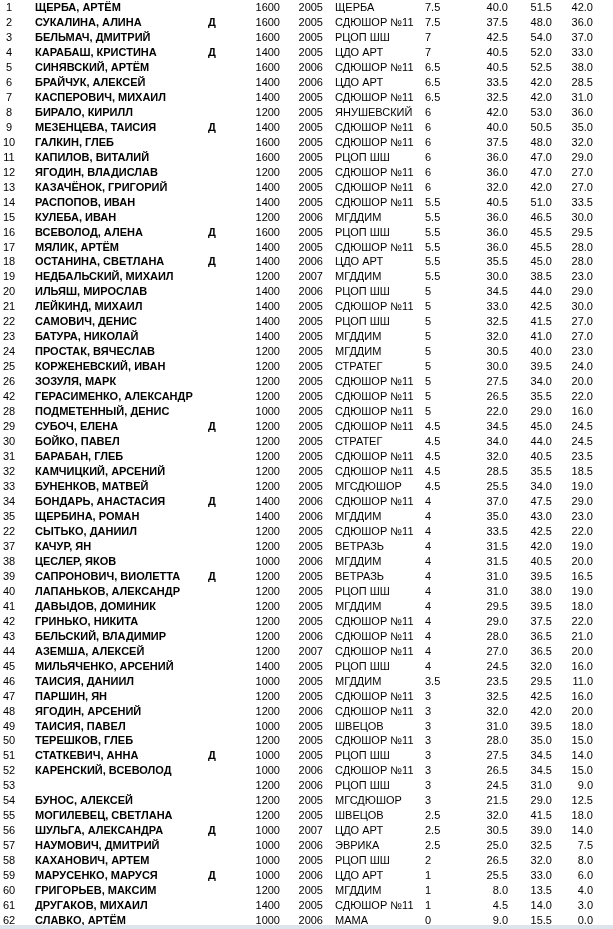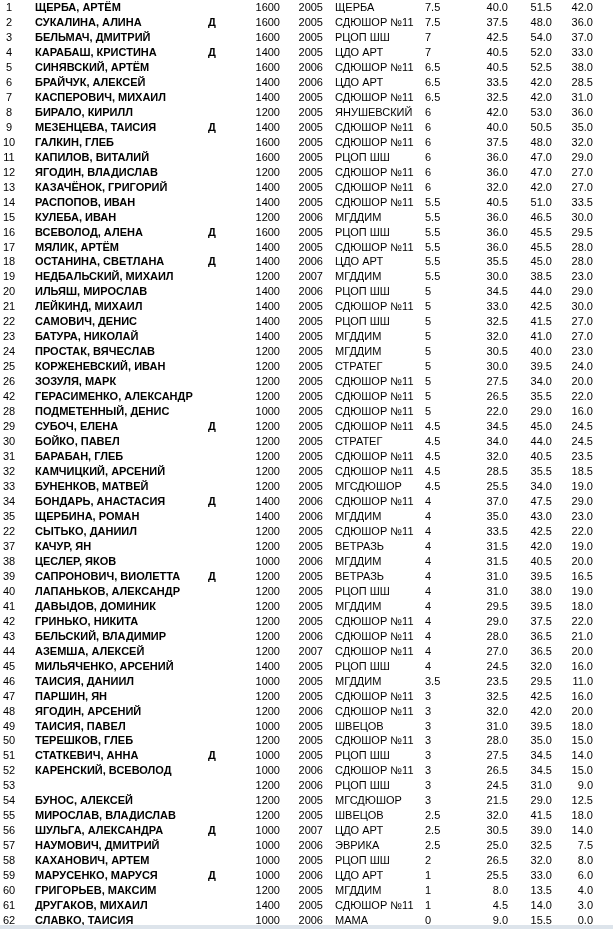--- a/index.html
+++ b/index.html
@@ -681,21 +681,21 @@
       <span class="c c-rating">1200</span>
       <span class="c c-year">2005</span>
       <span class="c c-club">МГСДЮШОР</span>
       <span class="c c-points">3</span>
       <span class="c c-tb1">21.5</span>
       <span class="c c-tb2">29.0</span>
       <span class="c c-tb3">12.5</span>
     </div>
       <div class="row">
       <span class="c c-rank">55</span>
-      <span class="c c-name">МИРОСЛАВ, ВЛАДИСЛАВ</span>
+      <span class="c c-name">МОГИЛЕВЕЦ, СВЕТЛАНА</span>
       <span class="c c-gender"></span>
       <span class="c c-rating">1200</span>
       <span class="c c-year">2005</span>
       <span class="c c-club">ШВЕЦОВ</span>
       <span class="c c-points">2.5</span>
       <span class="c c-tb1">32.0</span>
       <span class="c c-tb2">41.5</span>
       <span class="c c-tb3">18.0</span>
     </div>
       <div class="row">
@@ -765,21 +765,21 @@
       <span class="c c-rating">1400</span>
       <span class="c c-year">2005</span>
       <span class="c c-club">СДЮШОР №11</span>
       <span class="c c-points">1</span>
       <span class="c c-tb1">4.5</span>
       <span class="c c-tb2">14.0</span>
       <span class="c c-tb3">3.0</span>
     </div>
       <div class="row">
       <span class="c c-rank">62</span>
-      <span class="c c-name">СЛАВКО, ТАИСИЯ</span>
+      <span class="c c-name">СЛАВКО, АРТЁМ</span>
       <span class="c c-gender"></span>
       <span class="c c-rating">1000</span>
       <span class="c c-year">2006</span>
       <span class="c c-club">МАМА</span>
       <span class="c c-points">0</span>
       <span class="c c-tb1">9.0</span>
       <span class="c c-tb2">15.5</span>
       <span class="c c-tb3">0.0</span>
     </div>
     </div>

